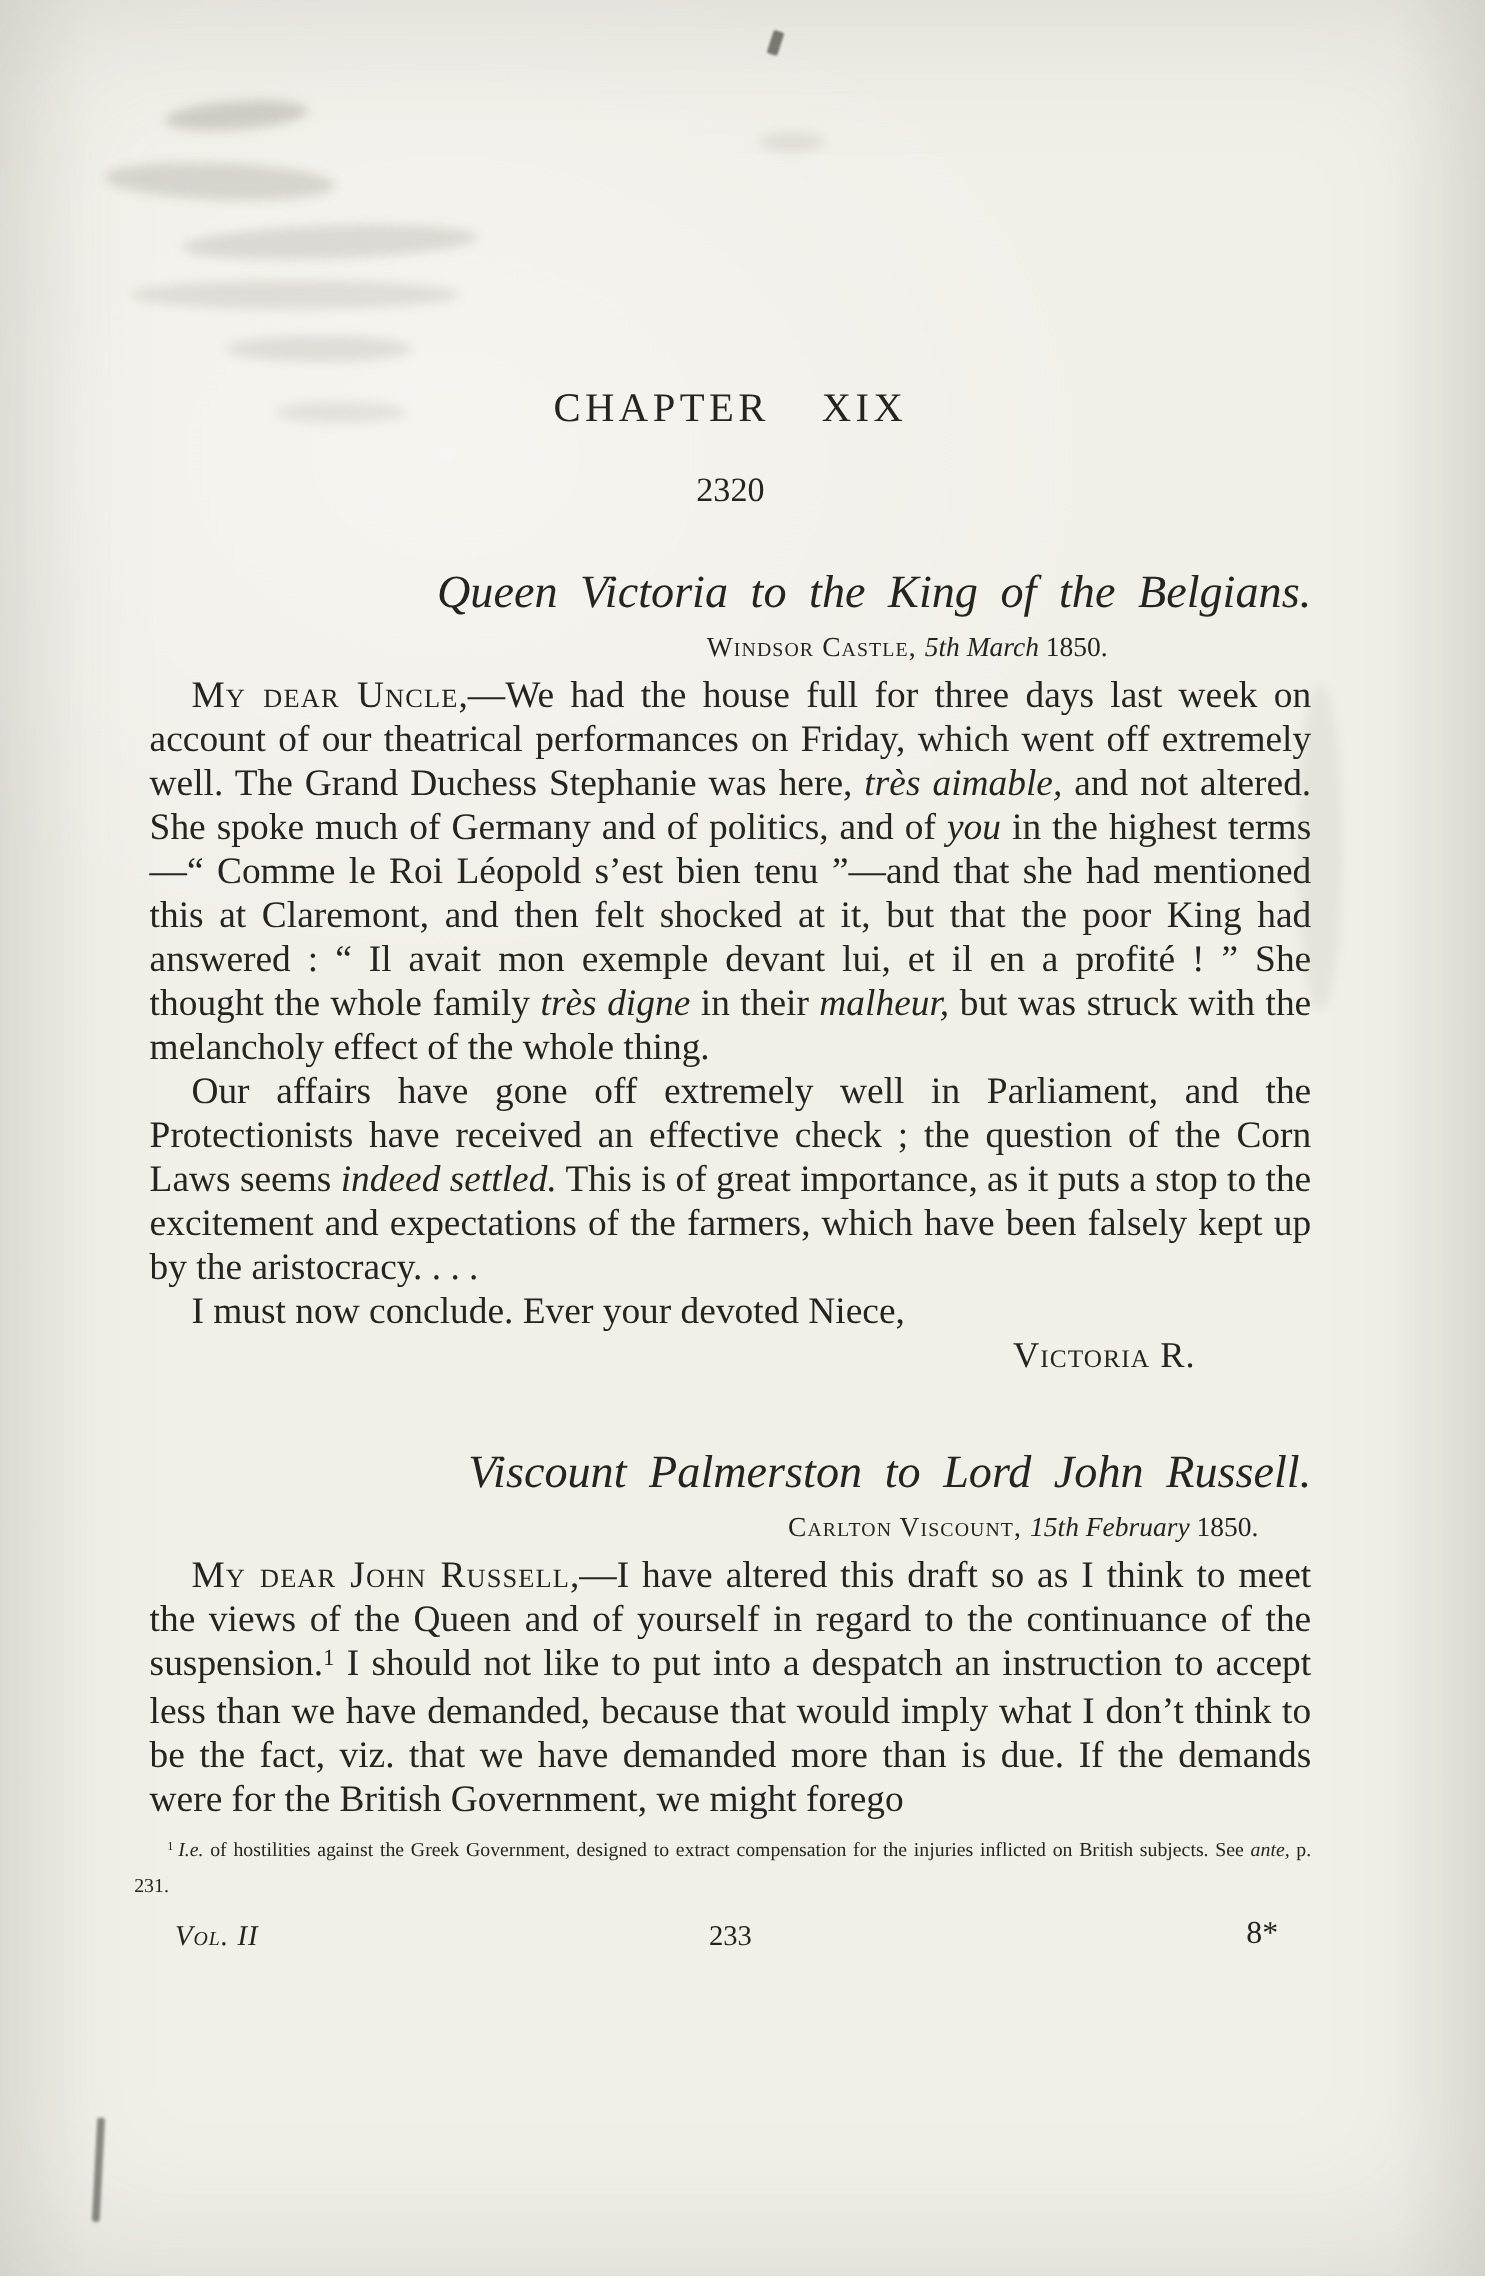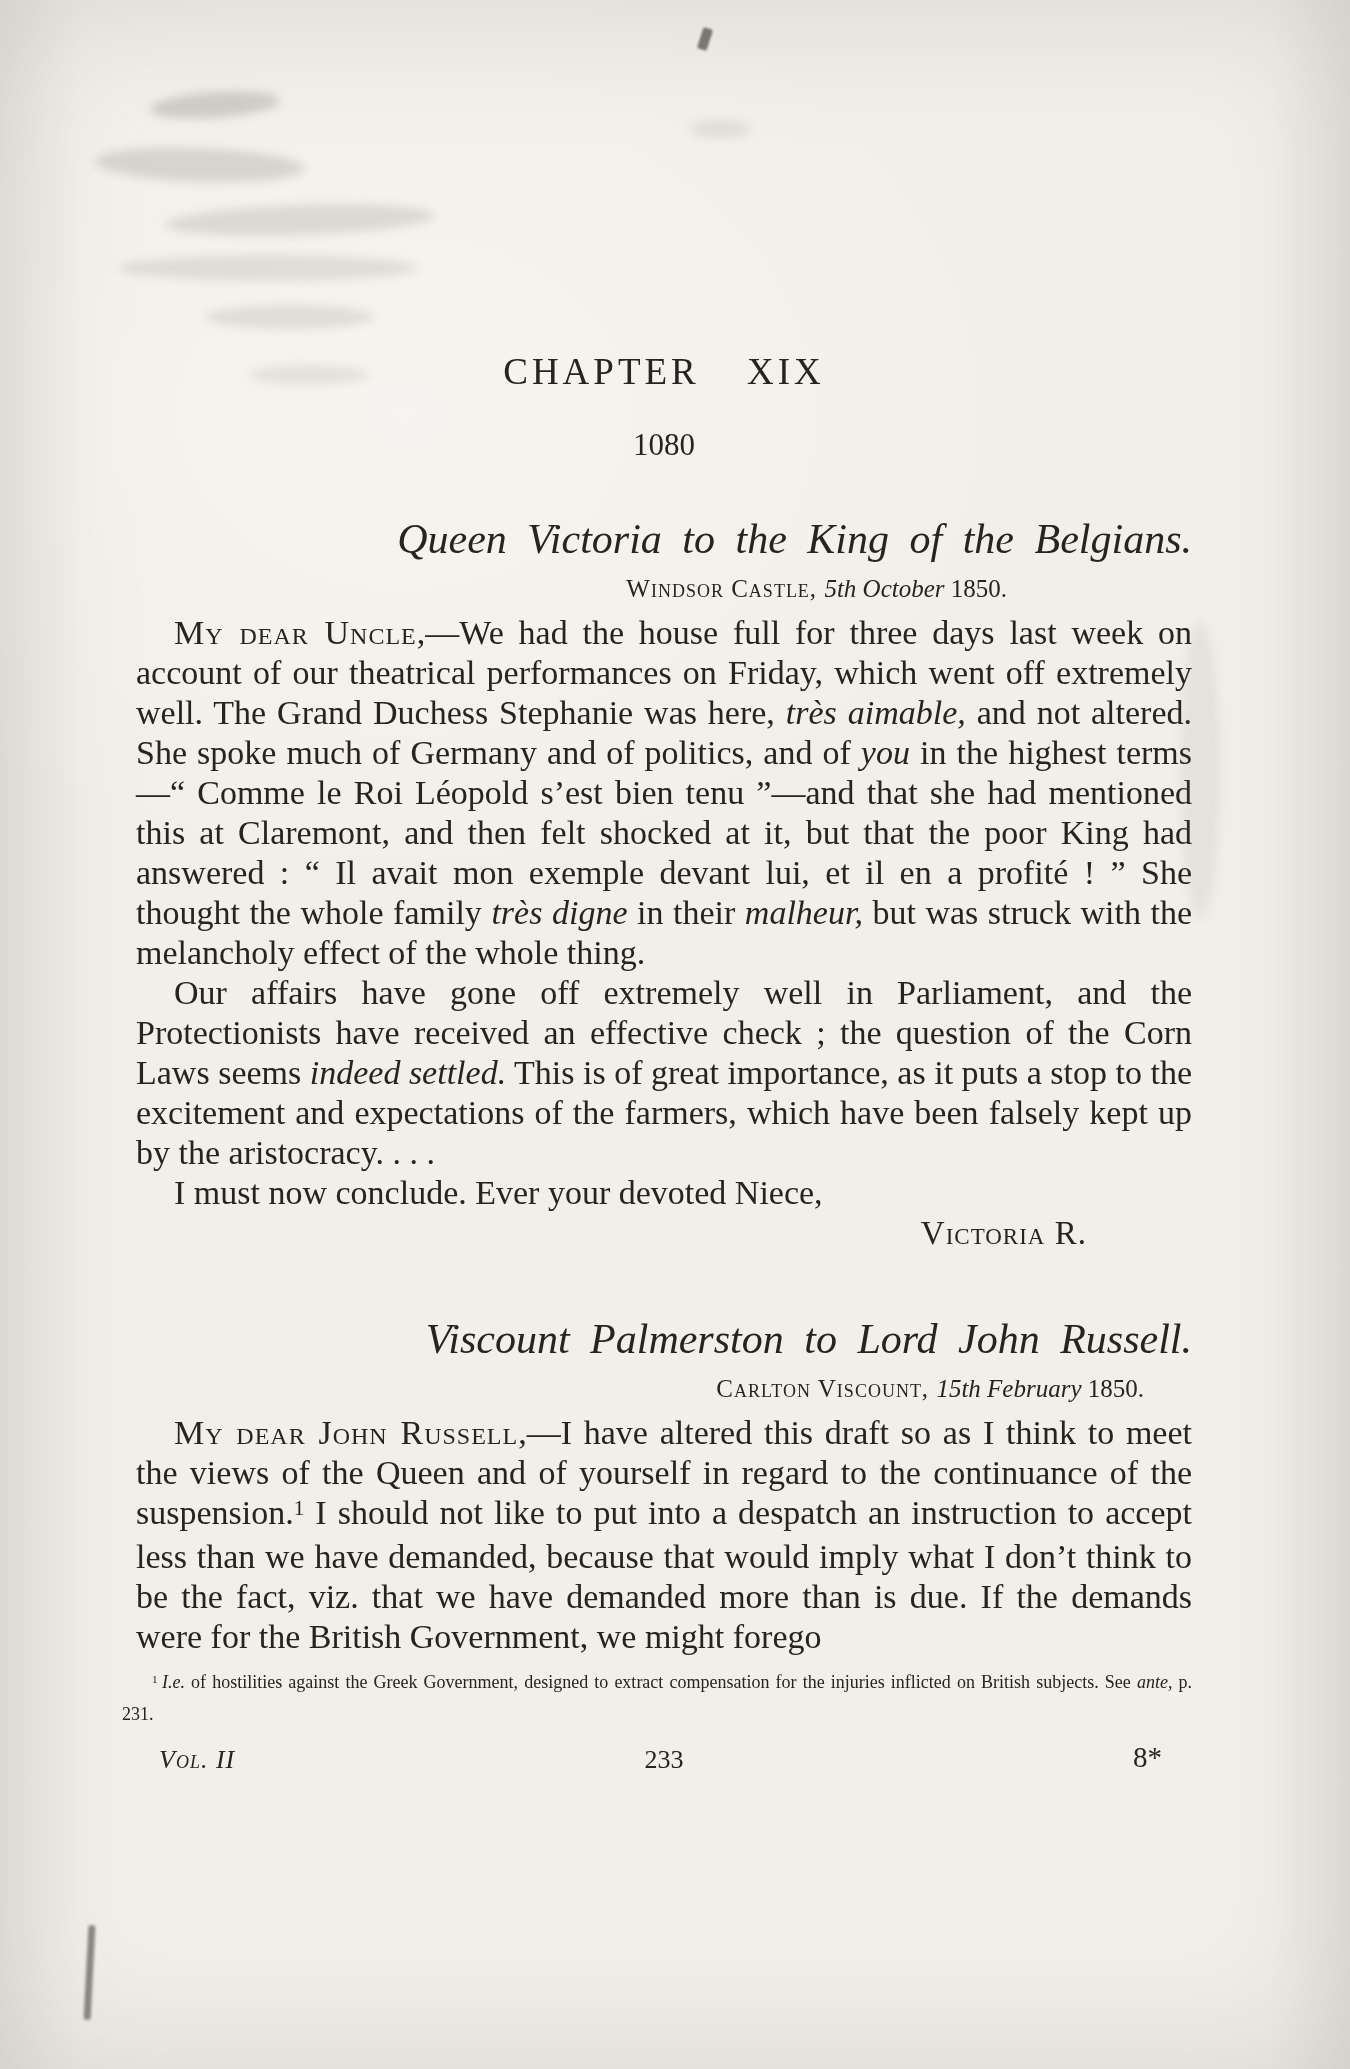--- a/index.html
+++ b/index.html
@@ -127,25 +127,25 @@
     <i class="s4"></i>
     <i class="s5"></i>
     <i class="s6"></i>
     <i class="s7"></i>
     <i class="s8"></i>
     <i class="s9"></i>
     <i class="s10"></i>
   </div>
 
   <h1 class="chapter-title">CHAPTER XIX</h1>
-  <div class="chapter-year">1080</div>
+  <div class="chapter-year">2320</div>
 
   <section class="letter">
     <h2 class="letter-heading">Queen Victoria to the King of the Belgians.</h2>
-    <div class="dateline dateline-1"><span class="seg-smallcaps">Windsor Castle, </span><span class="seg-italic">5th October </span><span class="seg-normal">1850.</span></div>
+    <div class="dateline dateline-1"><span class="seg-smallcaps">Windsor Castle, </span><span class="seg-italic">5th March </span><span class="seg-normal">1850.</span></div>
     <p class="body-para"><span class="seg-smallcaps">My dear Uncle</span><span class="seg-normal">,—We had the house full for three days last week on account of our theatrical performances on Friday, which went off extremely well. The Grand Duchess Stephanie was here, </span><span class="seg-italic">très aimable,</span><span class="seg-normal"> and not altered. She spoke much of Germany and of politics, and of </span><span class="seg-italic">you</span><span class="seg-normal"> in the highest terms—“ Comme le Roi Léopold s’est bien tenu ”—and that she had mentioned this at Claremont, and then felt shocked at it, but that the poor King had answered : “ Il avait mon exemple devant lui, et il en a profité ! ” She thought the whole family </span><span class="seg-italic">très digne</span><span class="seg-normal"> in their </span><span class="seg-italic">malheur,</span><span class="seg-normal"> but was struck with the melancholy effect of the whole thing.</span></p>
     <p class="body-para"><span class="seg-normal">Our affairs have gone off extremely well in Parliament, and the Protectionists have received an effective check ; the question of the Corn Laws seems </span><span class="seg-italic">indeed settled.</span><span class="seg-normal"> This is of great importance, as it puts a stop to the excitement and expectations of the farmers, which have been falsely kept up by the aristocracy. . . .</span></p>
     <p class="body-para"><span class="seg-normal">I must now conclude. Ever your devoted Niece,</span></p>
     <div class="signature smallcaps">Victoria R.</div>
   </section>
 
   <section class="letter letter-2">
     <h2 class="letter-heading">Viscount Palmerston to Lord John Russell.</h2>
     <div class="dateline dateline-2"><span class="seg-smallcaps">Carlton Viscount, </span><span class="seg-italic">15th February </span><span class="seg-normal">1850.</span></div>
     <p class="body-para"><span class="seg-smallcaps">My dear John Russell</span><span class="seg-normal">,—I have altered this draft so as I think to meet the views of the Queen and of yourself in regard to the continuance of the suspension.</span><span class="seg-sup">1</span><span class="seg-normal"> I should not like to put into a despatch an instruction to accept less than we have demanded, because that would imply what I don’t think to be the fact, viz. that we have demanded more than is due. If the demands were for the British Government, we might forego</span></p>

